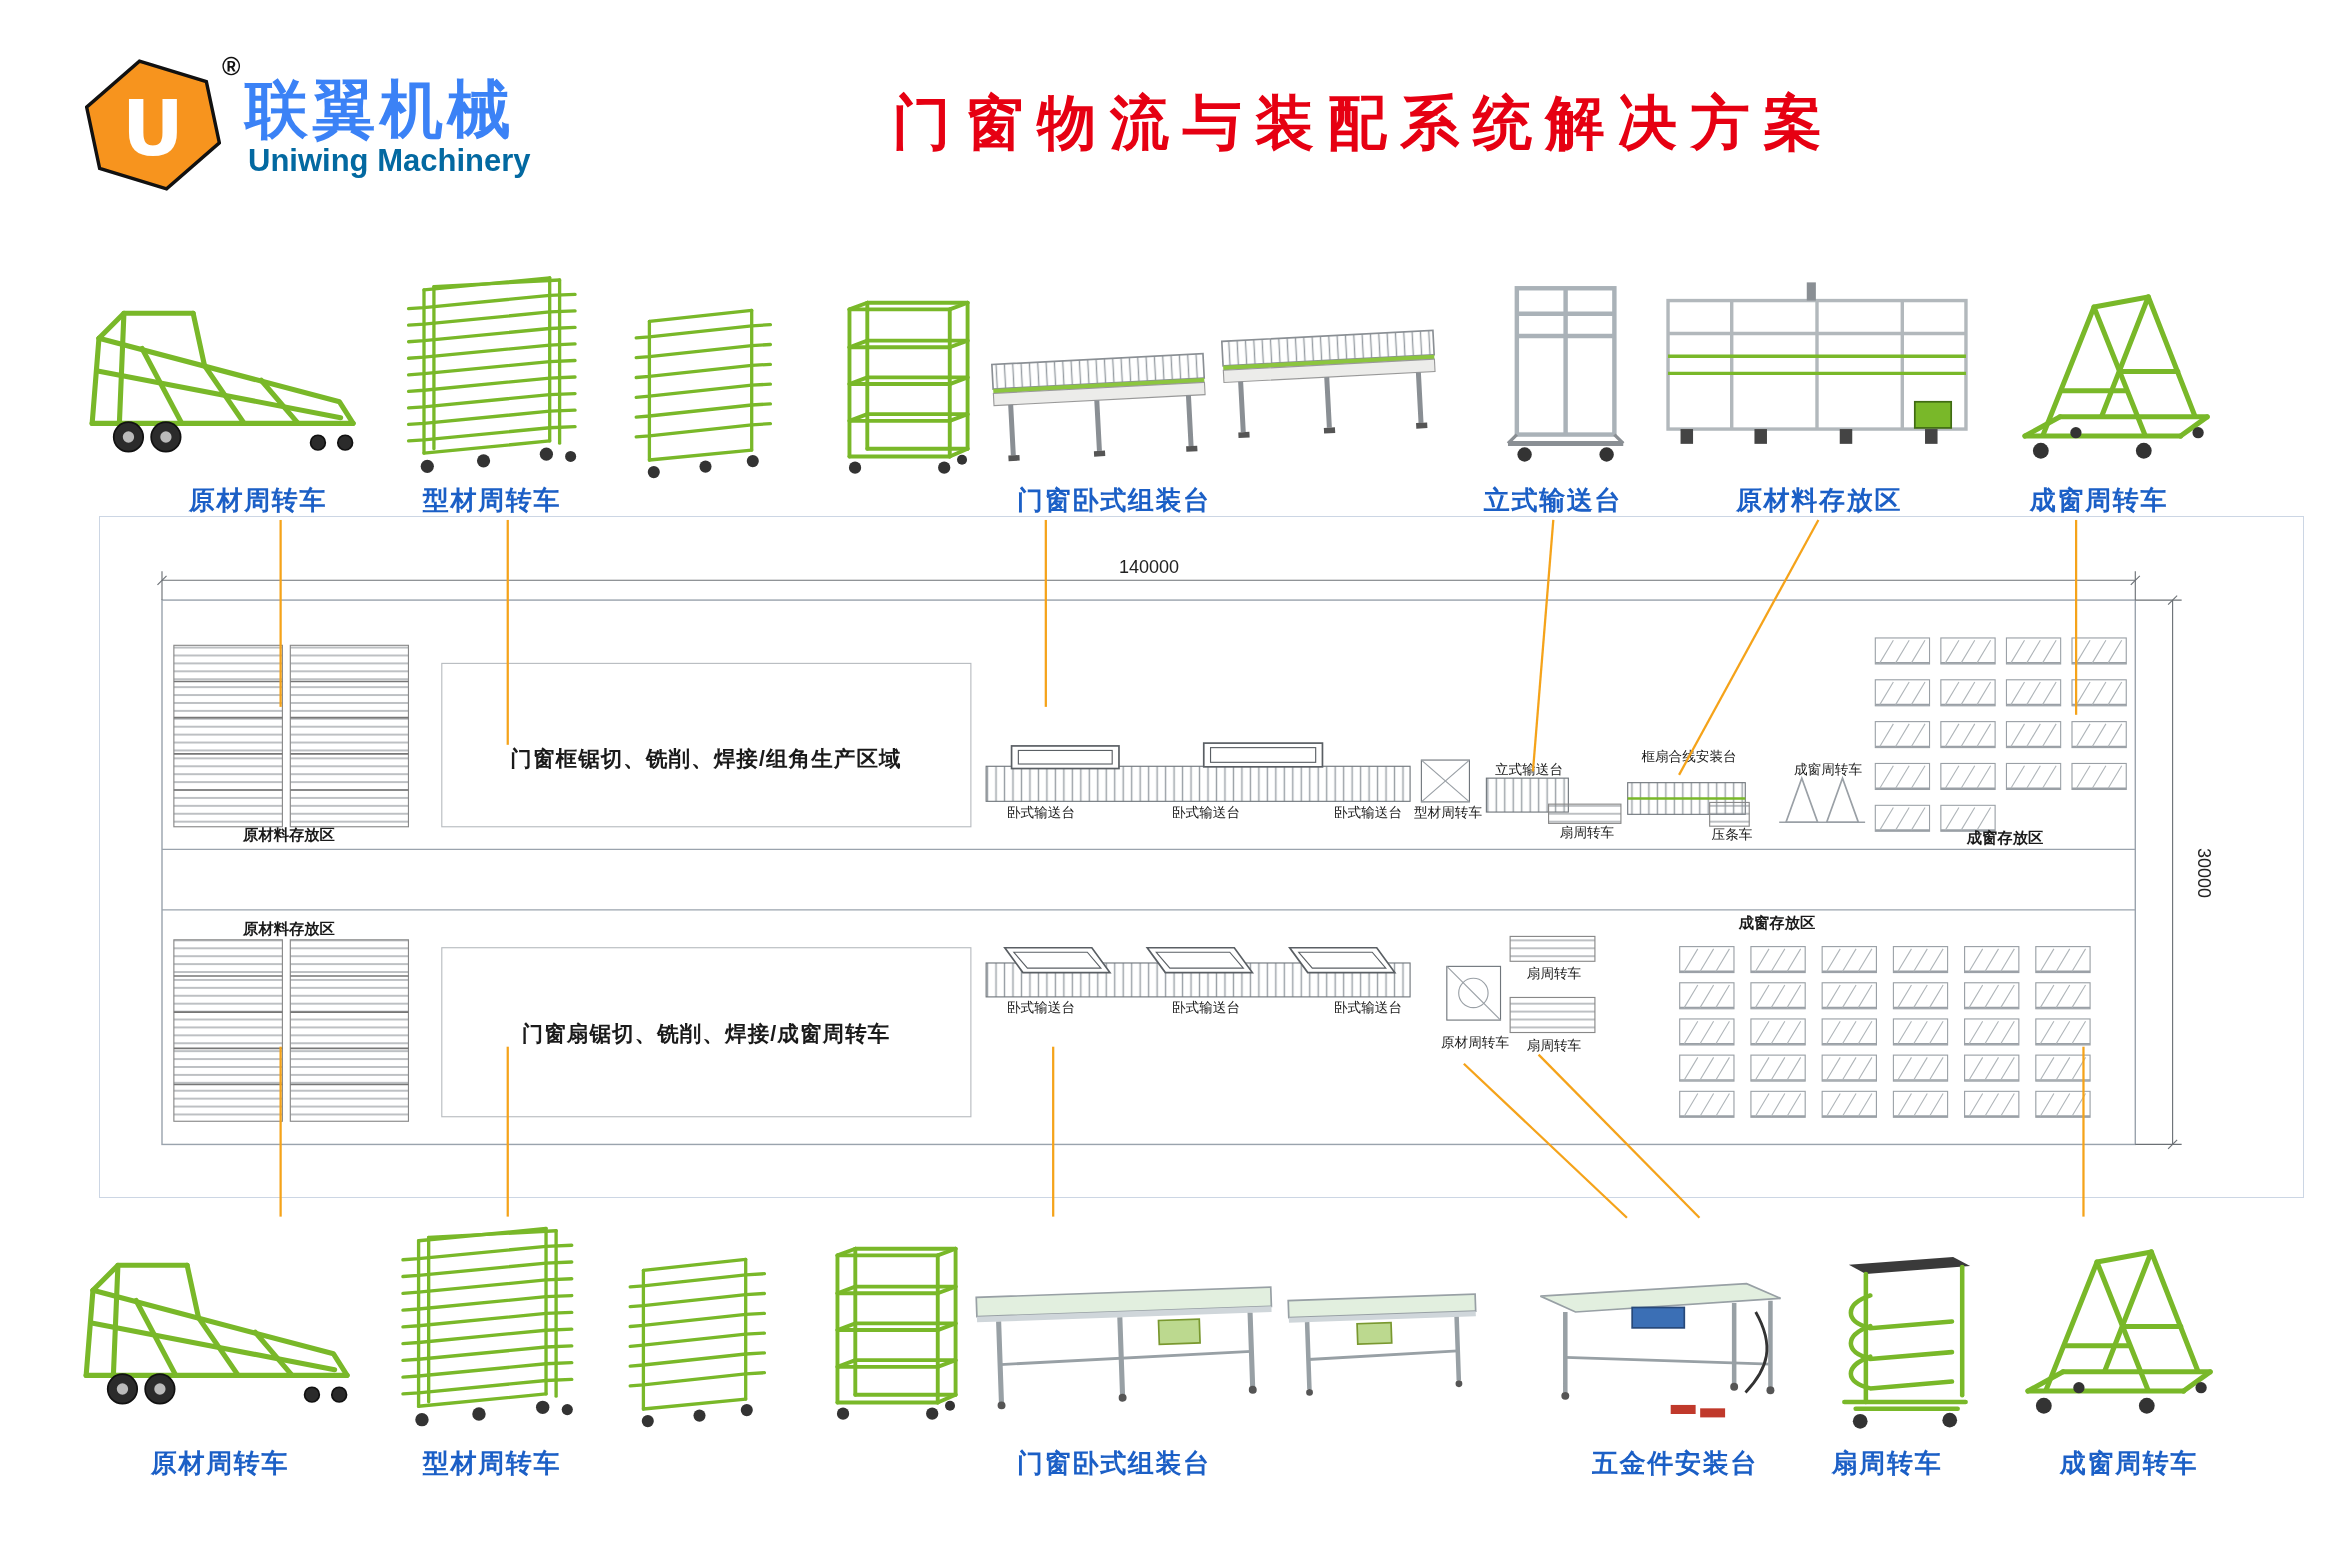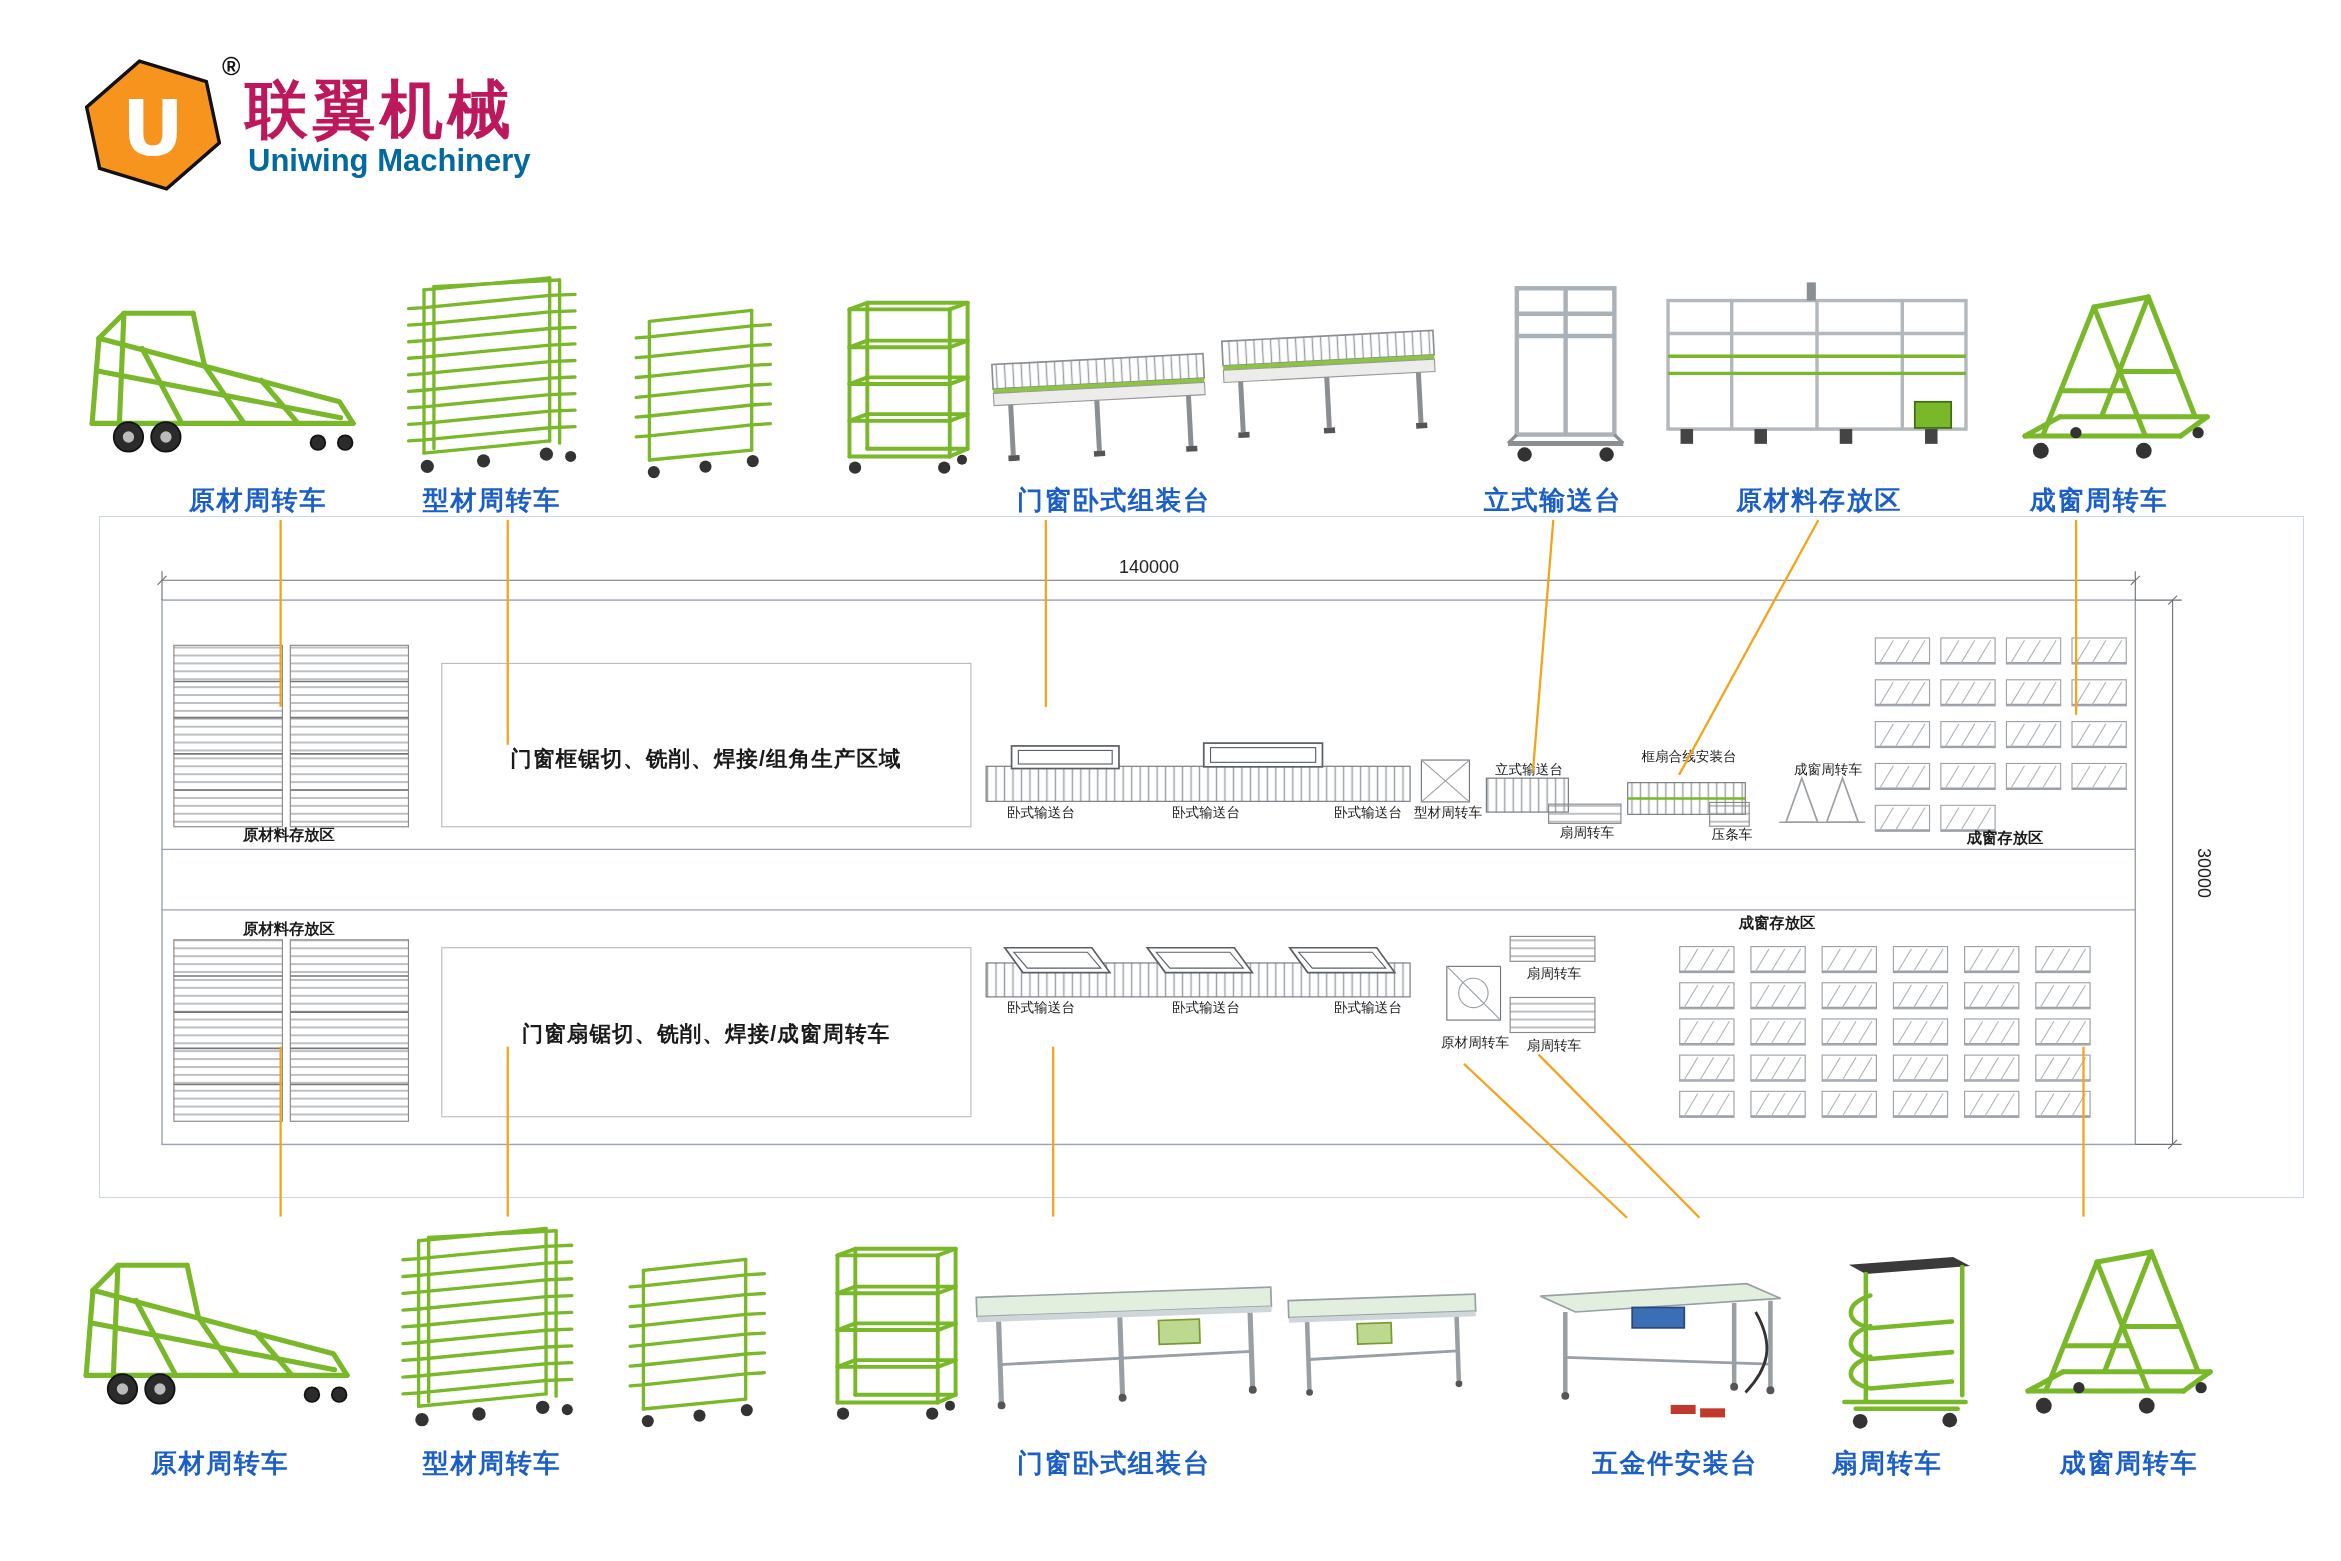--- a/index.html
+++ b/index.html
@@ -1,21 +1,21 @@
 <!DOCTYPE html>
 <html style="font-size:9px"><head>
 <meta charset="utf-8">
 <style>
   *{margin:0;padding:0;box-sizing:border-box}
   html,body{background:#fff}
   .page{position:relative;width:2342px;height:1561px;background:#ffffff;
         font-family:"Liberation Sans","DejaVu Sans",sans-serif;overflow:hidden}
   .abs{position:absolute}
   
-  .brand-cn{position:absolute;left:245px;top:67px;font-size:63px;font-weight:700;color:#be185d;letter-spacing:4.5px;white-space:nowrap}
+  .brand-cn{position:absolute;left:245px;top:67px;font-size:63px;font-weight:700;color:#3b82f6;letter-spacing:4.5px;white-space:nowrap}
   .brand-en{position:absolute;left:248px;top:143px;font-size:31px;font-weight:700;color:#0369a1;white-space:nowrap}
   .reg-mark{position:absolute;left:222px;top:52px;font-size:25px;font-weight:700;color:#111}
   .main-title{position:absolute;left:1364px;top:84px;transform:translateX(-50%);
               font-size:59px;font-weight:700;color:#e60012;letter-spacing:13.6px;white-space:nowrap}
   
   .eq-label{position:absolute;transform:translateX(-50%);font-size:26px;font-weight:700;
             color:#1b5fc6;white-space:nowrap;letter-spacing:1.7px}
   .fig{position:absolute}
   .fig svg{width:100%;height:100%;display:block}
   
@@ -274,20 +274,21 @@
 
 <div class="page">
 
   <svg class="abs" style="left:85px;top:57px;width:136px;height:136px" viewBox="0 0 100 100">
     <polygon points="50,2 95,27 95,73 50,98 5,73 5,27" fill="#f7941e" stroke="#111" stroke-width="2.5" transform="rotate(-12 50 50)"></polygon>
     <text x="50" y="72" text-anchor="middle" font-size="56" font-weight="bold" fill="#ffffff" font-family="DejaVu Sans, sans-serif">U</text>
   </svg>
   <div class="reg-mark">®</div>
   <div class="brand-cn">联翼机械</div>
   <div class="brand-en">Uniwing Machinery</div>
+  <div class="main-title">门窗物流与装配系统解决方案</div>
 
   <div class="fig" style="left:74px;top:286px;width:295px;height:176px">
       <svg viewBox="0 0 520 310">
         <use href="#sym-trailer"></use>
       </svg>
     </div>
   <div class="fig" style="left:381px;top:261px;width:215px;height:221px">
       <svg viewBox="0 0 390 400">
         <use href="#sym-rack-lg"></use>
       </svg>

